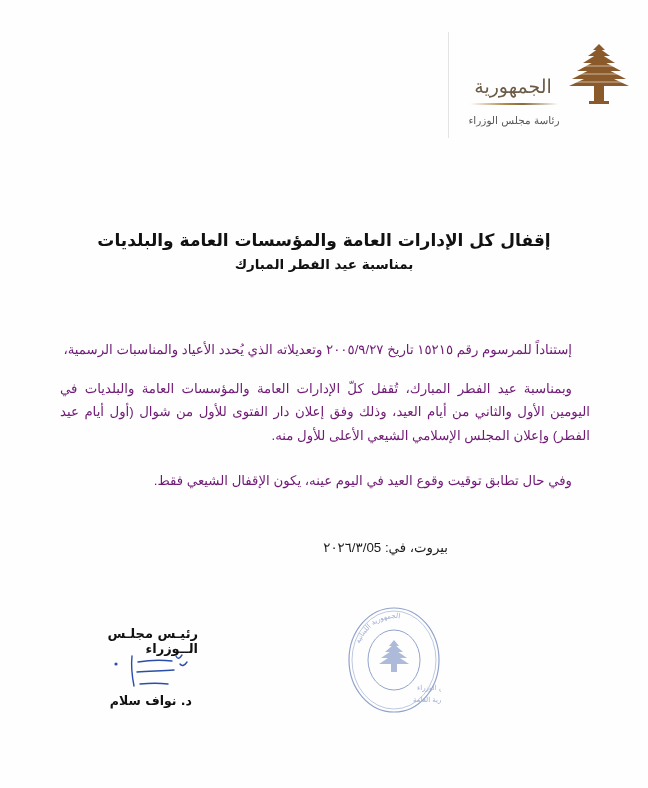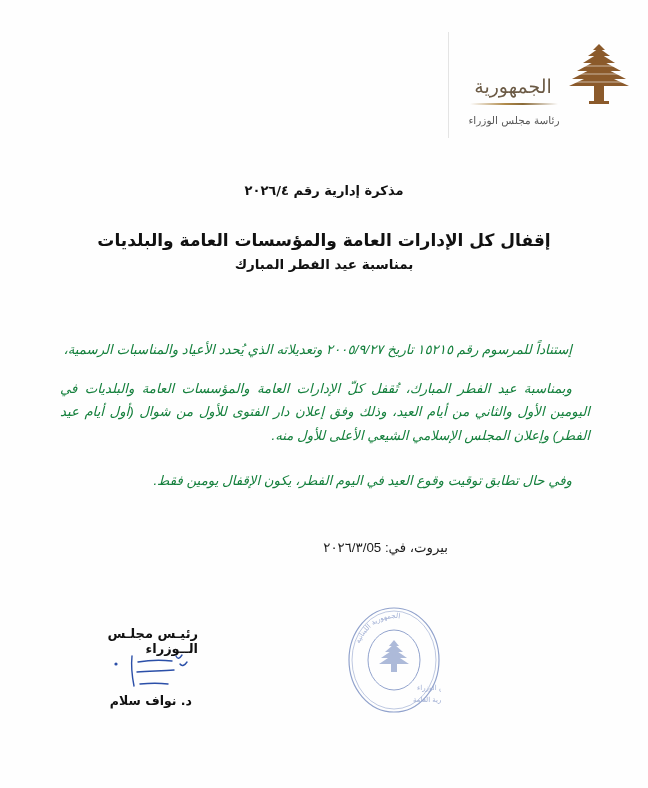--- a/index.html
+++ b/index.html
@@ -23,21 +23,21 @@
   
   .memo-number { position:absolute; left:0; top:183px; width:648px; text-align:center; direction:rtl;
                  font-family:"DejaVu Sans", sans-serif; font-weight:bold; font-size:13px; color:#111; }
   .subject1 { position:absolute; left:0; top:230px; width:648px; text-align:center; direction:rtl;
               font-weight:bold; font-size:17px; color:#111; }
   .subject2 { position:absolute; left:0; top:256px; width:648px; text-align:center; direction:rtl;
               font-weight:bold; font-size:13.5px; color:#111; }
 
   
   .body { position:absolute; left:60px; top:338px; width:530px; direction:rtl; text-align:right;
-          font-family:"Liberation Sans", sans-serif; font-size:13.3px; line-height:23.5px; color:#15803d;font-style:italic; }
+          font-family:"Liberation Sans", sans-serif; font-size:13.3px; line-height:23.5px; color:#701a75; }
   .body p { margin:0 0 15px 0; text-indent:18px; text-align:justify; text-align-last:right; }
   .body p.no-gap { margin-bottom:22px; }
   .date-line { position:absolute; left:0; top:540px; width:448px; direction:rtl; text-align:right;
                font-family:"Liberation Sans", sans-serif; font-size:13.3px; color:#1b1b1b; }
 
   
   .sig-title { position:absolute; left:88px; top:626px; width:110px; direction:rtl; text-align:right;
                font-weight:bold; font-size:13px; color:#111; letter-spacing:0.3px; }
   .sig-scribble { position:absolute; left:110px; top:650px; width:84px; height:42px; }
   .sig-name { position:absolute; left:102px; top:693px; width:90px; direction:rtl; text-align:right;
@@ -70,28 +70,27 @@
         <rect x="21" y="59" width="20" height="3"></rect>
       </g>
       <g stroke="#fff" stroke-width="0.8" opacity="0.7">
         <line x1="14" y1="24" x2="48" y2="24"></line>
         <line x1="8" y1="32" x2="54" y2="32"></line>
         <line x1="4" y1="40" x2="58" y2="40"></line>
       </g>
     </svg>
   </div>
 
-  <div class="memo-number">مذكرة إدارية رقم ٢٠٢٦/٤</div>
   <div class="subject1">إقفال كل الإدارات العامة والمؤسسات العامة والبلديات</div>
   <div class="subject2">بمناسبة عيد الفطر المبارك</div>
 
   <div class="body">
     <p>إستناداً للمرسوم رقم ١٥٢١٥ تاريخ ٢٠٠٥/٩/٢٧ وتعديلاته الذي يُحدد الأعياد والمناسبات الرسمية،</p>
     <p class="no-gap">وبمناسبة عيد الفطر المبارك، تُقفل كلّ الإدارات العامة والمؤسسات العامة والبلديات في اليومين الأول والثاني من أيام العيد، وذلك وفق إعلان دار الفتوى للأول من شوال (أول أيام عيد الفطر) وإعلان المجلس الإسلامي الشيعي الأعلى للأول منه.</p>
-    <p>وفي حال تطابق توقيت وقوع العيد في اليوم الفطر، يكون الإقفال يومين فقط.</p>
+    <p>وفي حال تطابق توقيت وقوع العيد في اليوم عينه، يكون الإقفال الشيعي فقط.</p>
   </div>
   <div class="date-line">بيروت، في: ٢٠٢٦/٣/05</div>
 
   <div class="sig-title">رئيـس مجلـس الــوزراء</div>
   <svg class="sig-scribble" viewBox="0 0 84 42">
     <g fill="none" stroke="#2b4fa8" stroke-width="1.4" stroke-linecap="round">
       <path d="M22 6 C21 16 22 26 24 36"></path>
       <path d="M28 12 C40 10 52 10 62 11"></path>
       <path d="M27 22 C40 21 52 21 64 20"></path>
       <path d="M30 34 C40 33 50 33 58 34"></path>

